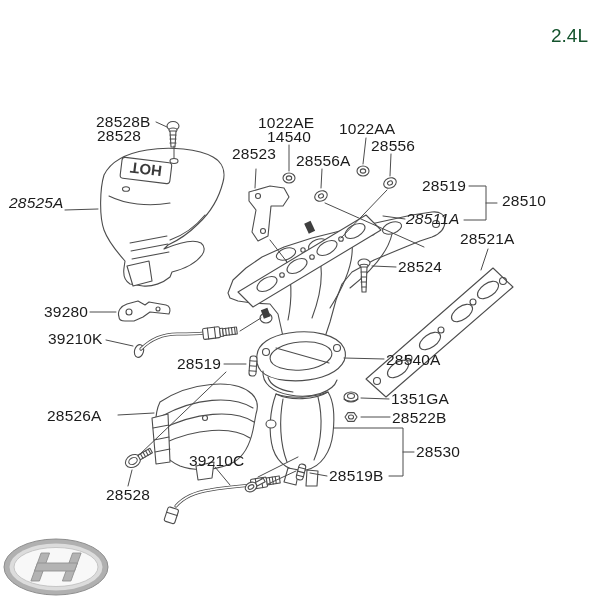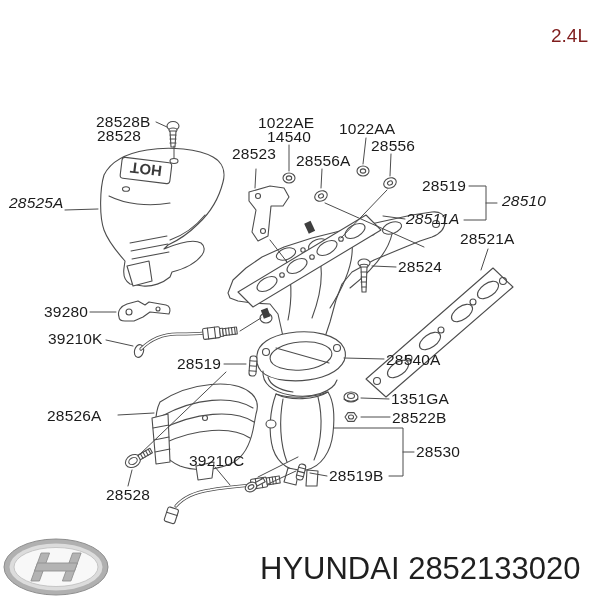--- a/index.html
+++ b/index.html
@@ -1,21 +1,21 @@
 <!DOCTYPE html>
 <html><head>
 <meta charset="utf-8">
 <style>
   html,body{margin:0;padding:0;background:#fff;}
   .stage{position:relative;width:600px;height:600px;background:#ffffff;overflow:hidden;
          font-family:"Liberation Sans",sans-serif;}
   .stage svg{position:absolute;left:0;top:0;}
   .plabel{position:absolute;font-size:15.5px;color:#1b1b1b;white-space:nowrap;
           letter-spacing:.2px;line-height:1;}
-  .engine-badge{position:absolute;left:551px;top:26px;font-size:19px;color:#7f1d1d;line-height:1;}
+  .engine-badge{position:absolute;left:551px;top:26px;font-size:19px;color:#14532d;line-height:1;}
   .footer-text{position:absolute;left:260px;top:553px;font-size:31px;color:#1f1f1f;line-height:1;
                letter-spacing:0px;}
   .footer-text span{display:inline;}
 </style>
 </head>
 <body>
 
 <div class="stage">
 
   <svg width="600" height="600" viewBox="0 0 600 600">
@@ -270,32 +270,31 @@
 
   <div class="plabel" style="left:96px;top:114px;">28528B</div>
   <div class="plabel" style="left:97px;top:128px;">28528</div>
   <div class="plabel" style="left:258px;top:115px;">1022AE</div>
   <div class="plabel" style="left:267px;top:129px;">14540</div>
   <div class="plabel" style="left:339px;top:121px;">1022AA</div>
   <div class="plabel" style="left:232px;top:146px;">28523</div>
   <div class="plabel" style="left:296px;top:153px;">28556A</div>
   <div class="plabel" style="left:371px;top:138px;">28556</div>
   <div class="plabel" style="left:422px;top:178px;">28519</div>
-  <div class="plabel" style="left:502px;top:193px;font-style:italic;">28510</div>
+  <div class="plabel" style="left:502px;top:193px;">28510</div>
   <div class="plabel" style="left:406px;top:211px;font-style:italic;">28511A</div>
   <div class="plabel" style="left:460px;top:231px;">28521A</div>
   <div class="plabel" style="left:398px;top:259px;">28524</div>
   <div class="plabel" style="left:9px;top:195px;font-style:italic;">28525A</div>
   <div class="plabel" style="left:44px;top:304px;">39280</div>
   <div class="plabel" style="left:48px;top:331px;">39210K</div>
   <div class="plabel" style="left:177px;top:356px;">28519</div>
   <div class="plabel" style="left:386px;top:352px;">28540A</div>
   <div class="plabel" style="left:47px;top:408px;">28526A</div>
   <div class="plabel" style="left:391px;top:391px;">1351GA</div>
   <div class="plabel" style="left:392px;top:410px;">28522B</div>
   <div class="plabel" style="left:416px;top:444px;">28530</div>
   <div class="plabel" style="left:189px;top:453px;">39210C</div>
   <div class="plabel" style="left:329px;top:468px;">28519B</div>
   <div class="plabel" style="left:106px;top:487px;">28528</div>
 
-  <div class="footer-text"><span>HYUNDAI</span> <span>2852133020</span></div>
 
 </div>
 
 </body></html>

